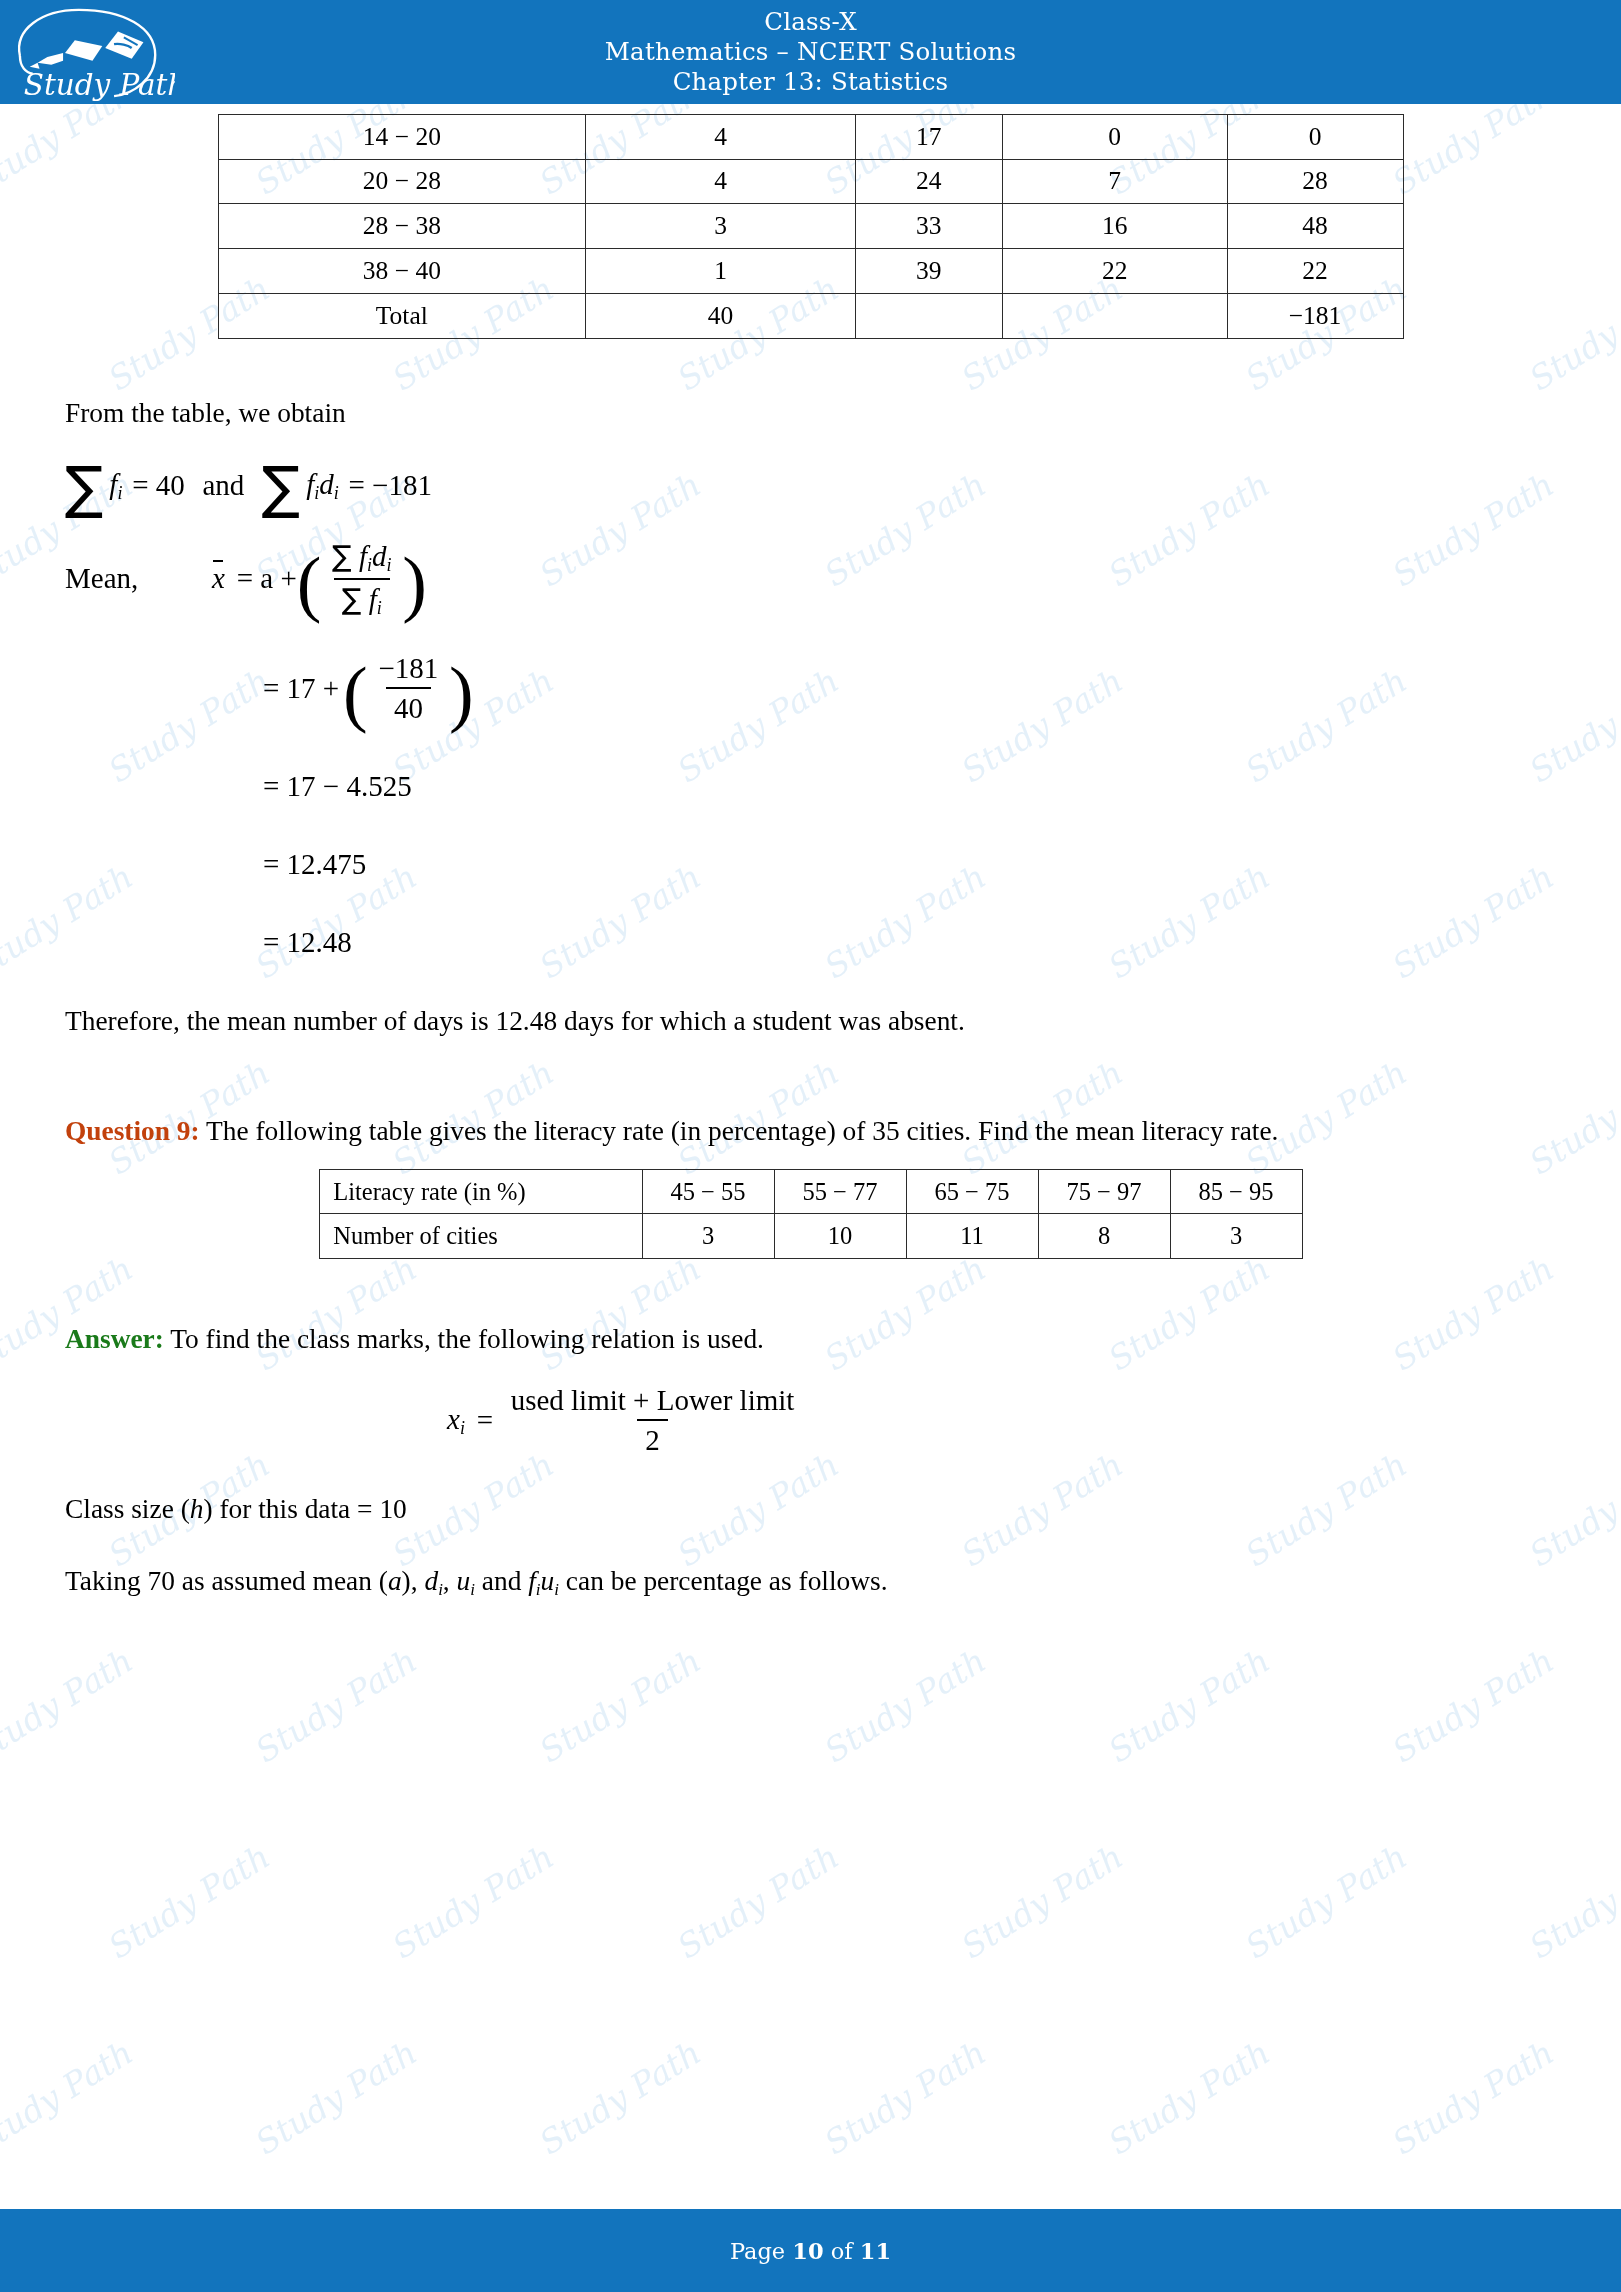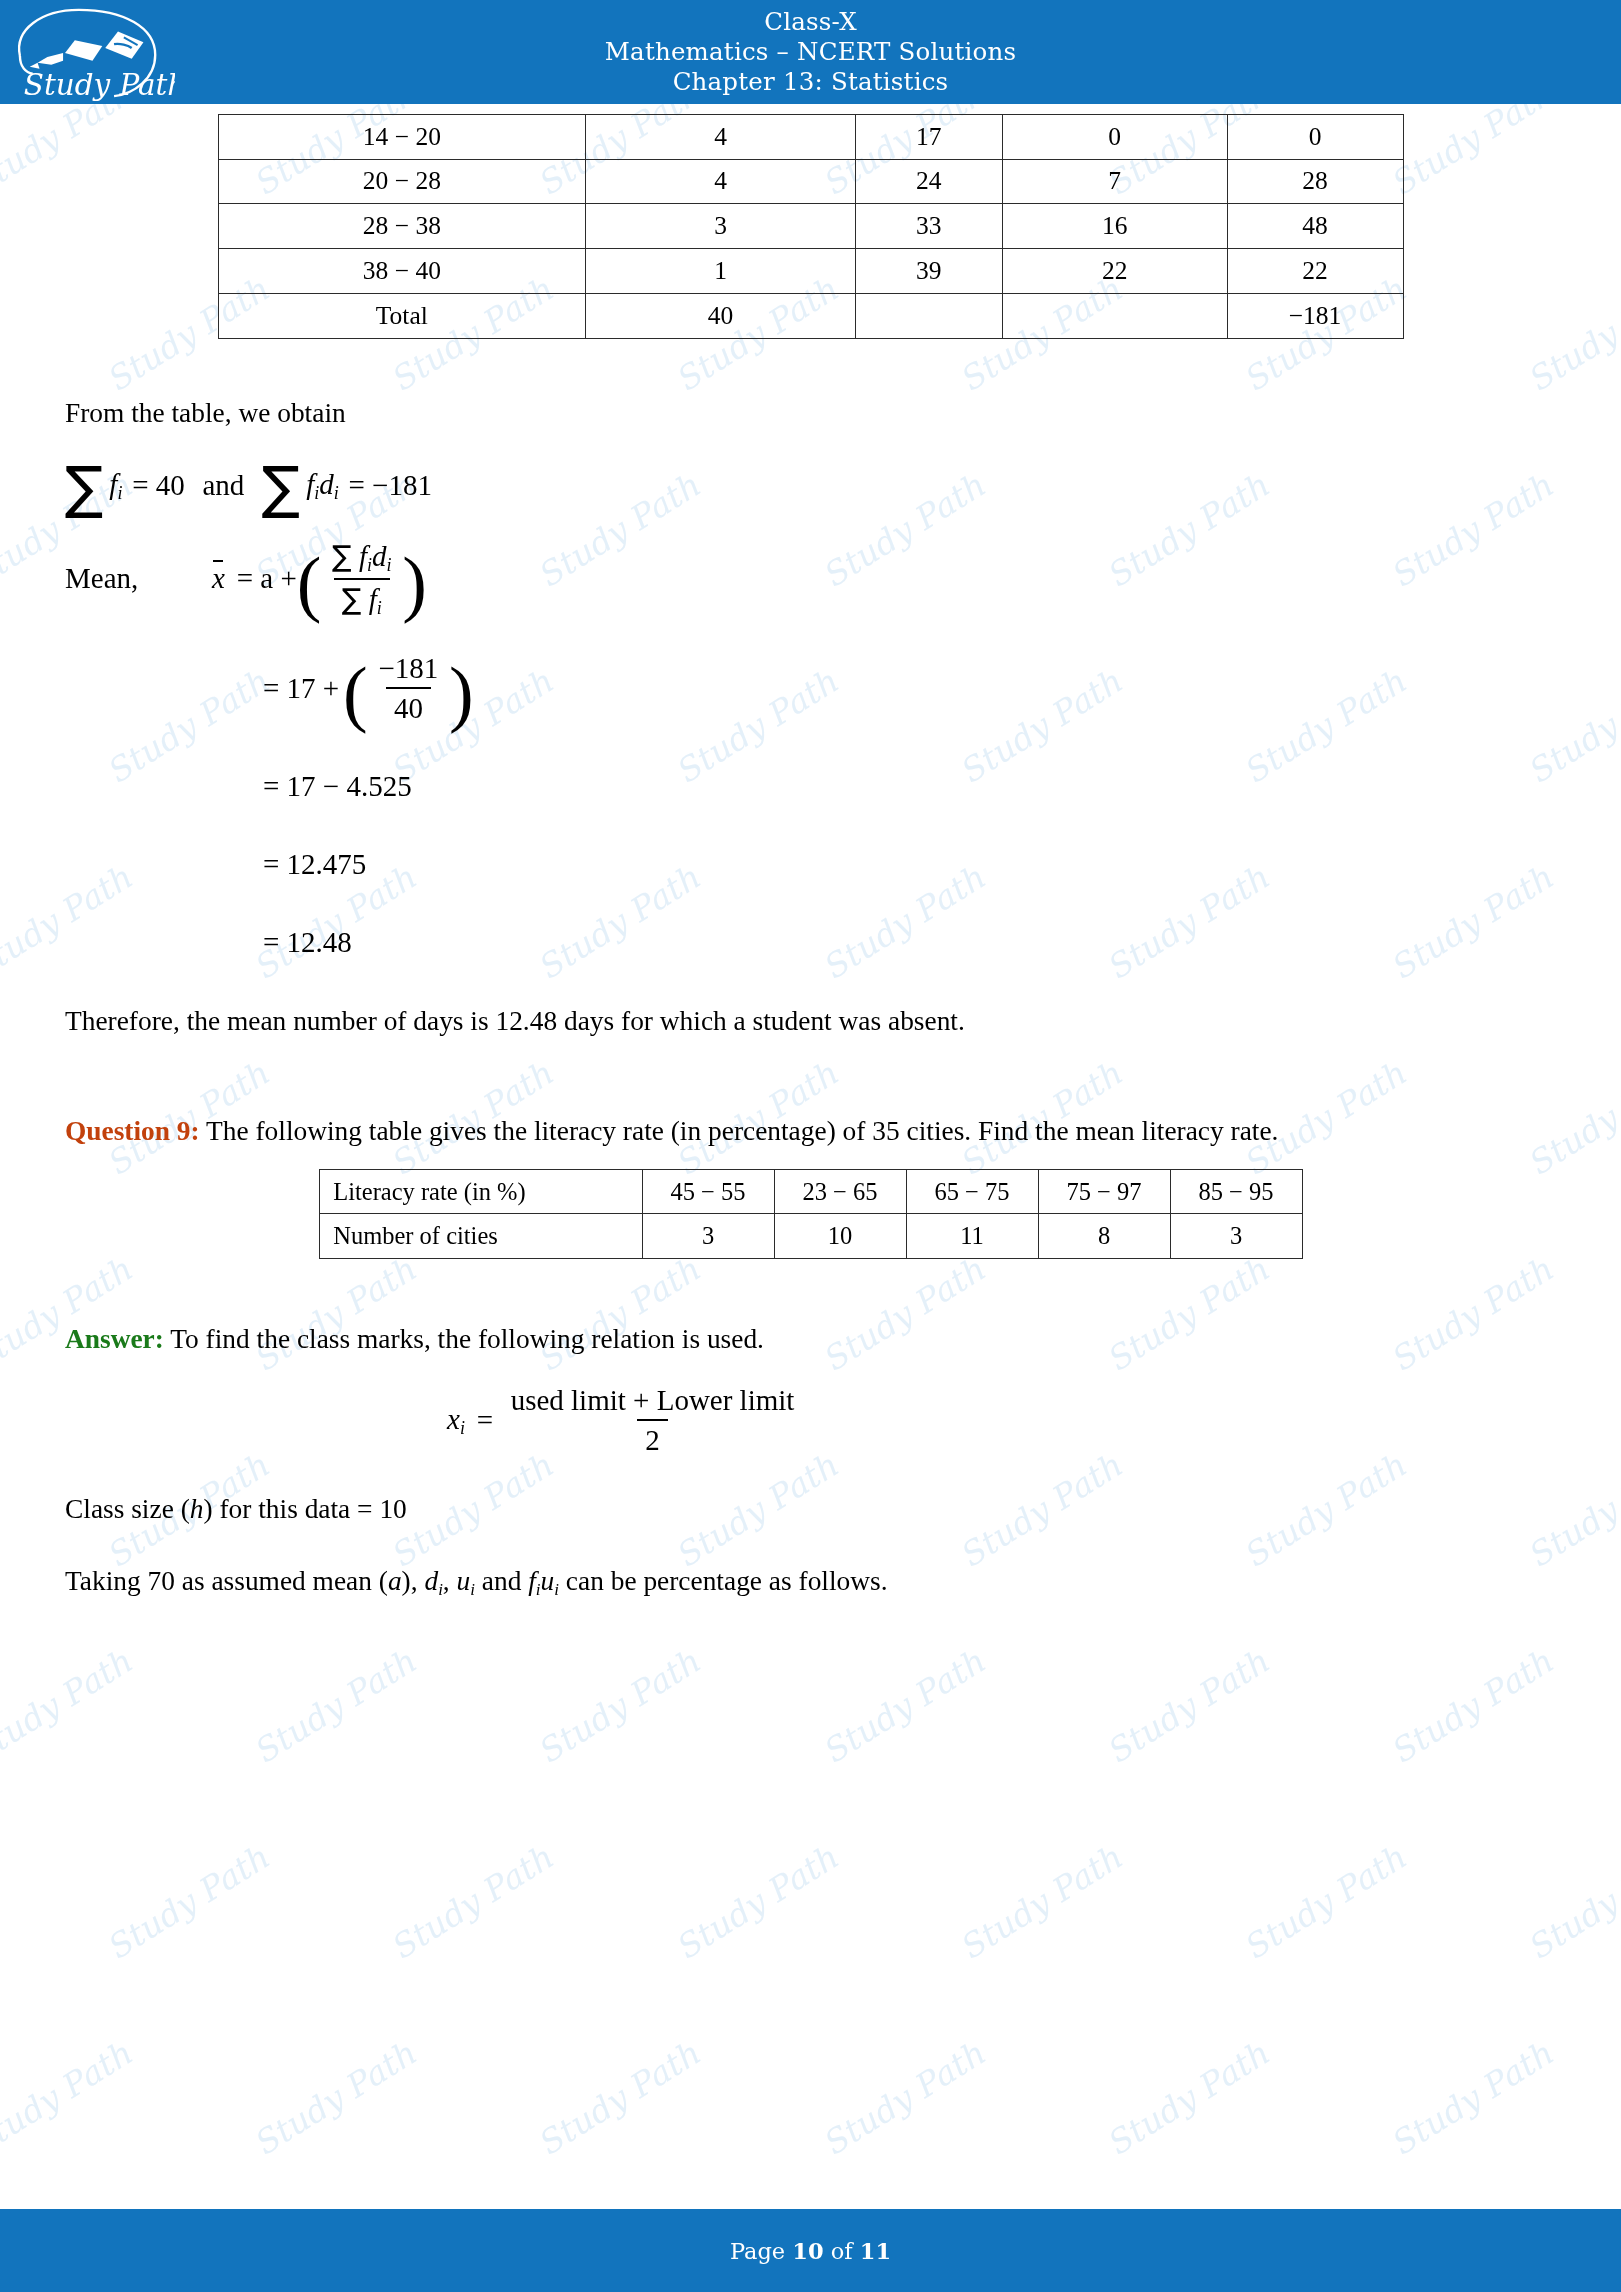--- a/index.html
+++ b/index.html
@@ -365,21 +365,21 @@
   <p class="para" style="margin-top:71px;">
     <span class="qlabel">Question 9:</span>
     <span>The following table gives the literacy rate (in percentage) of 35 cities. Find the mean literacy rate.</span>
   </p>
 
   <table class="doc-table" id="table-2">
     <tbody>
       <tr>
         <td class="label">Literacy rate (in %)</td>
         <td class="val">45 − 55</td>
-        <td class="val">23 − 65</td>
+        <td class="val">55 − 77</td>
         <td class="val">65 − 75</td>
         <td class="val">75 − 97</td>
         <td class="val">85 − 95</td>
       </tr>
       <tr>
         <td class="label">Number of cities</td>
         <td class="val">3</td>
         <td class="val">10</td>
         <td class="val">11</td>
         <td class="val">8</td>

